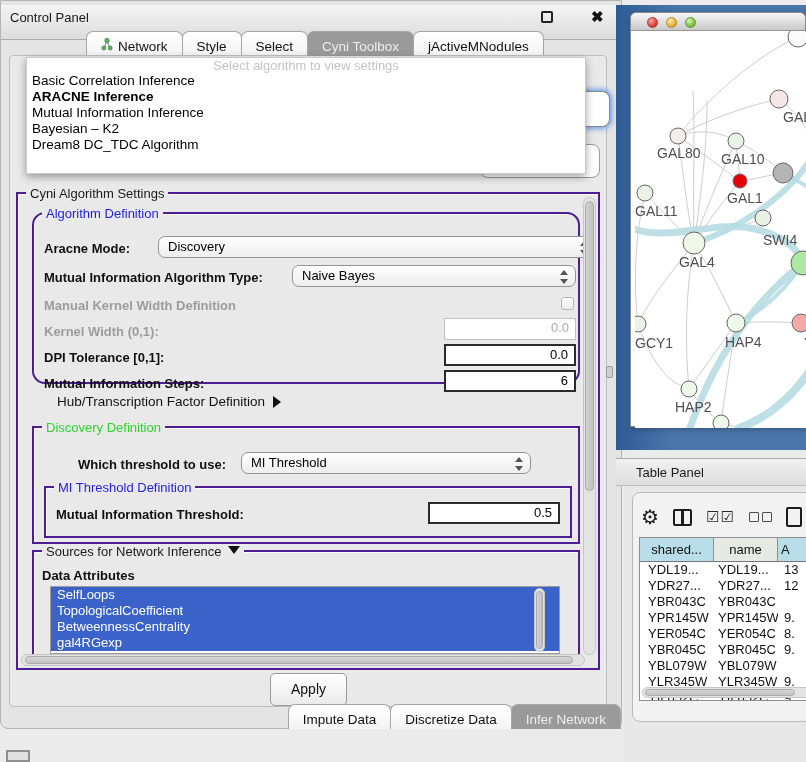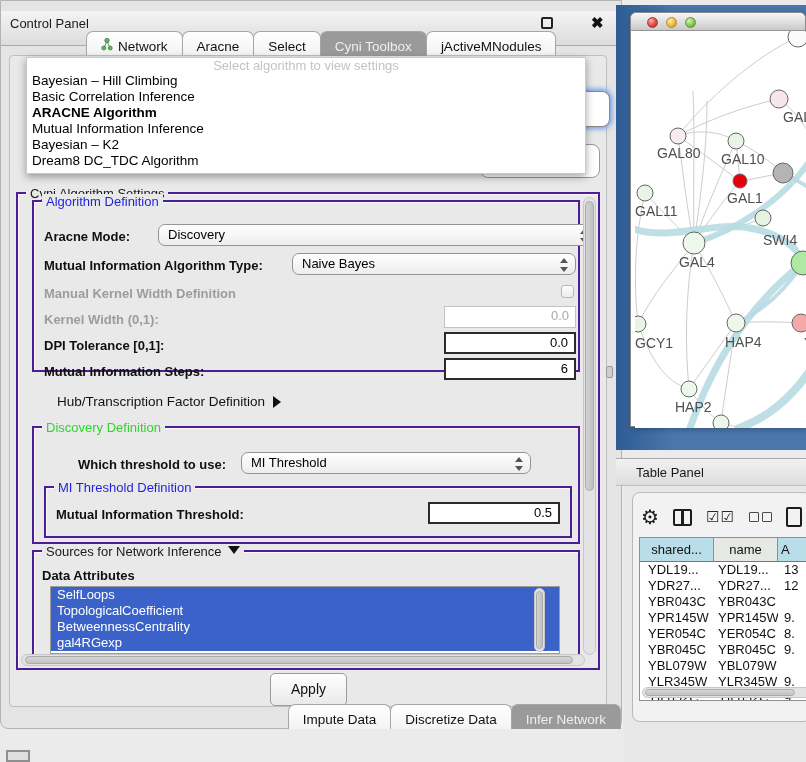--- a/index.html
+++ b/index.html
@@ -2,21 +2,21 @@
 <html><head>
 <meta charset="utf-8">
 <style>
   * { margin:0; padding:0; box-sizing:border-box; }
   html,body { width:806px; height:762px; overflow:hidden; }
   body { font-family:"Liberation Sans", sans-serif; background:#ebebeb; position:relative; font-size:13px; color:#111; }
   .abs { position:absolute; }
 
   
   .cp { left:0; top:6; width:622px; height:729px; background:#e4e4e4; border:1px solid #b3b3b3; border-radius:0 0 8px 8px; }
-  .cp-titlebar { left:0; top:10px; width:100%; height:35px; background:linear-gradient(#f4f4f4,#dcdcdc); border-bottom:1px solid #aaa; }
+  .cp-titlebar { left:0; top:4px; width:100%; height:35px; background:linear-gradient(#f4f4f4,#dcdcdc); border-bottom:1px solid #aaa; }
   .cp-title { left:9px; top:5px; font-size:13px; color:#1a1a1a; }
   .float-btn { left:540px; top:6px; width:12px; height:12px; border:2px solid #222; border-radius:2px; background:transparent; }
   .close-btn { left:590px; top:3px; font-size:15px; font-weight:bold; color:#111; }
 
   
   .tabrow { left:86px; top:29px; height:26px; display:flex; align-items:flex-end; }
   .tab { height:25px; padding:4px 14px 0 14px; background:linear-gradient(#ffffff,#f3f3f3); border:1px solid #a6a6a6; border-bottom:none; border-radius:7px 7px 0 0; margin-left:-1px; display:flex; align-items:center; gap:5px; font-size:13.5px; color:#111; position:relative; }
   .tab.sel { background:#9a9a9a; color:#eeeeee; z-index:2; }
   .bottom-tabrow { left:0; top:702px; width:100%; display:flex; justify-content:flex-end; align-items:flex-end; height:26px; }
 
@@ -129,21 +129,21 @@
         <span><svg width="12" height="13" viewBox="0 0 12 13">
             <line x1="6" y1="3" x2="3" y2="10" stroke="#7a7a7a"></line>
             <line x1="6" y1="3" x2="9" y2="10" stroke="#7a7a7a"></line>
             <circle cx="6" cy="2.5" r="2.2" fill="#5cb85c" stroke="#2e7d32" stroke-width="0.7"></circle>
             <circle cx="2.8" cy="10" r="2" fill="#5cb85c" stroke="#2e7d32" stroke-width="0.7"></circle>
             <circle cx="9.2" cy="10" r="2" fill="#5cb85c" stroke="#2e7d32" stroke-width="0.7"></circle>
           </svg></span>
         <span>Network</span>
       </div>
       <div class="tab">
-        <span>Aracne</span>
+        <span>Style</span>
       </div>
       <div class="tab">
         <span>Select</span>
       </div>
       <div class="tab sel">
         <span>Cyni Toolbox</span>
       </div>
       <div class="tab">
         <span>jActiveMNodules</span>
       </div>
@@ -152,21 +152,21 @@
   <div class="abs mainpanel">
 
     <div class="abs combo-fragment">
         <span class="arrows" style="position:absolute;right:8px;top:9px;width:8px;height:16px;"></span>
       </div>
     <div class="abs field-fragment"></div>
 
     <div class="gbox" style="left:6px; top:136px; width:584px; height:478px;">
       <span class="gtitle t-black">Cyni Algorithm Settings</span>
 
-      <div class="gbox" style="left:14px; top:6px; width:548px; height:172px; ">
+      <div class="gbox" style="left:14px; top:18px; width:548px; height:172px;border-radius:13px; ">
         <span class="gtitle t-blue">Algorithm Definition</span>
         <span class="lbl" style="left:10px; top:27px;">Aracne Mode:</span>
         <div class="combo" style="left:104px; top:22px; width:438px;margin-left:20px;">
           <span>Discovery</span><span class="arrows"></span>
         </div>
         <span class="lbl" style="left:10px; top:56px;">Mutual Information Algorithm Type:</span>
         <div class="combo" style="left:258px; top:51px; width:284px;">
           <span>Naive Bayes</span><span class="arrows"></span>
         </div>
         <span class="lbl dis" style="left:10px; top:84px;">Manual Kernel Width Definition</span>
@@ -372,20 +372,19 @@
         </div>
     </div>
   </div>
 </div>
 
 <div class="abs mini-win"></div>
 
 <div class="abs popup" style="z-index: 30; left: 26px; top: 57px;">
   <div class="popup-prompt">Select algorithm to view settings</div>
   <div>
-      <div class="popup-item">Bayesian – Hill Climbing</div>
       <div class="popup-item">Basic Correlation Inference</div>
-      <div class="popup-item bold">ARACNE Algorithm</div>
+      <div class="popup-item bold">ARACNE Inference</div>
       <div class="popup-item">Mutual Information Inference</div>
       <div class="popup-item">Bayesian – K2</div>
       <div class="popup-item">Dream8 DC_TDC Algorithm</div>
     </div>
 </div>
 
 </body></html>

